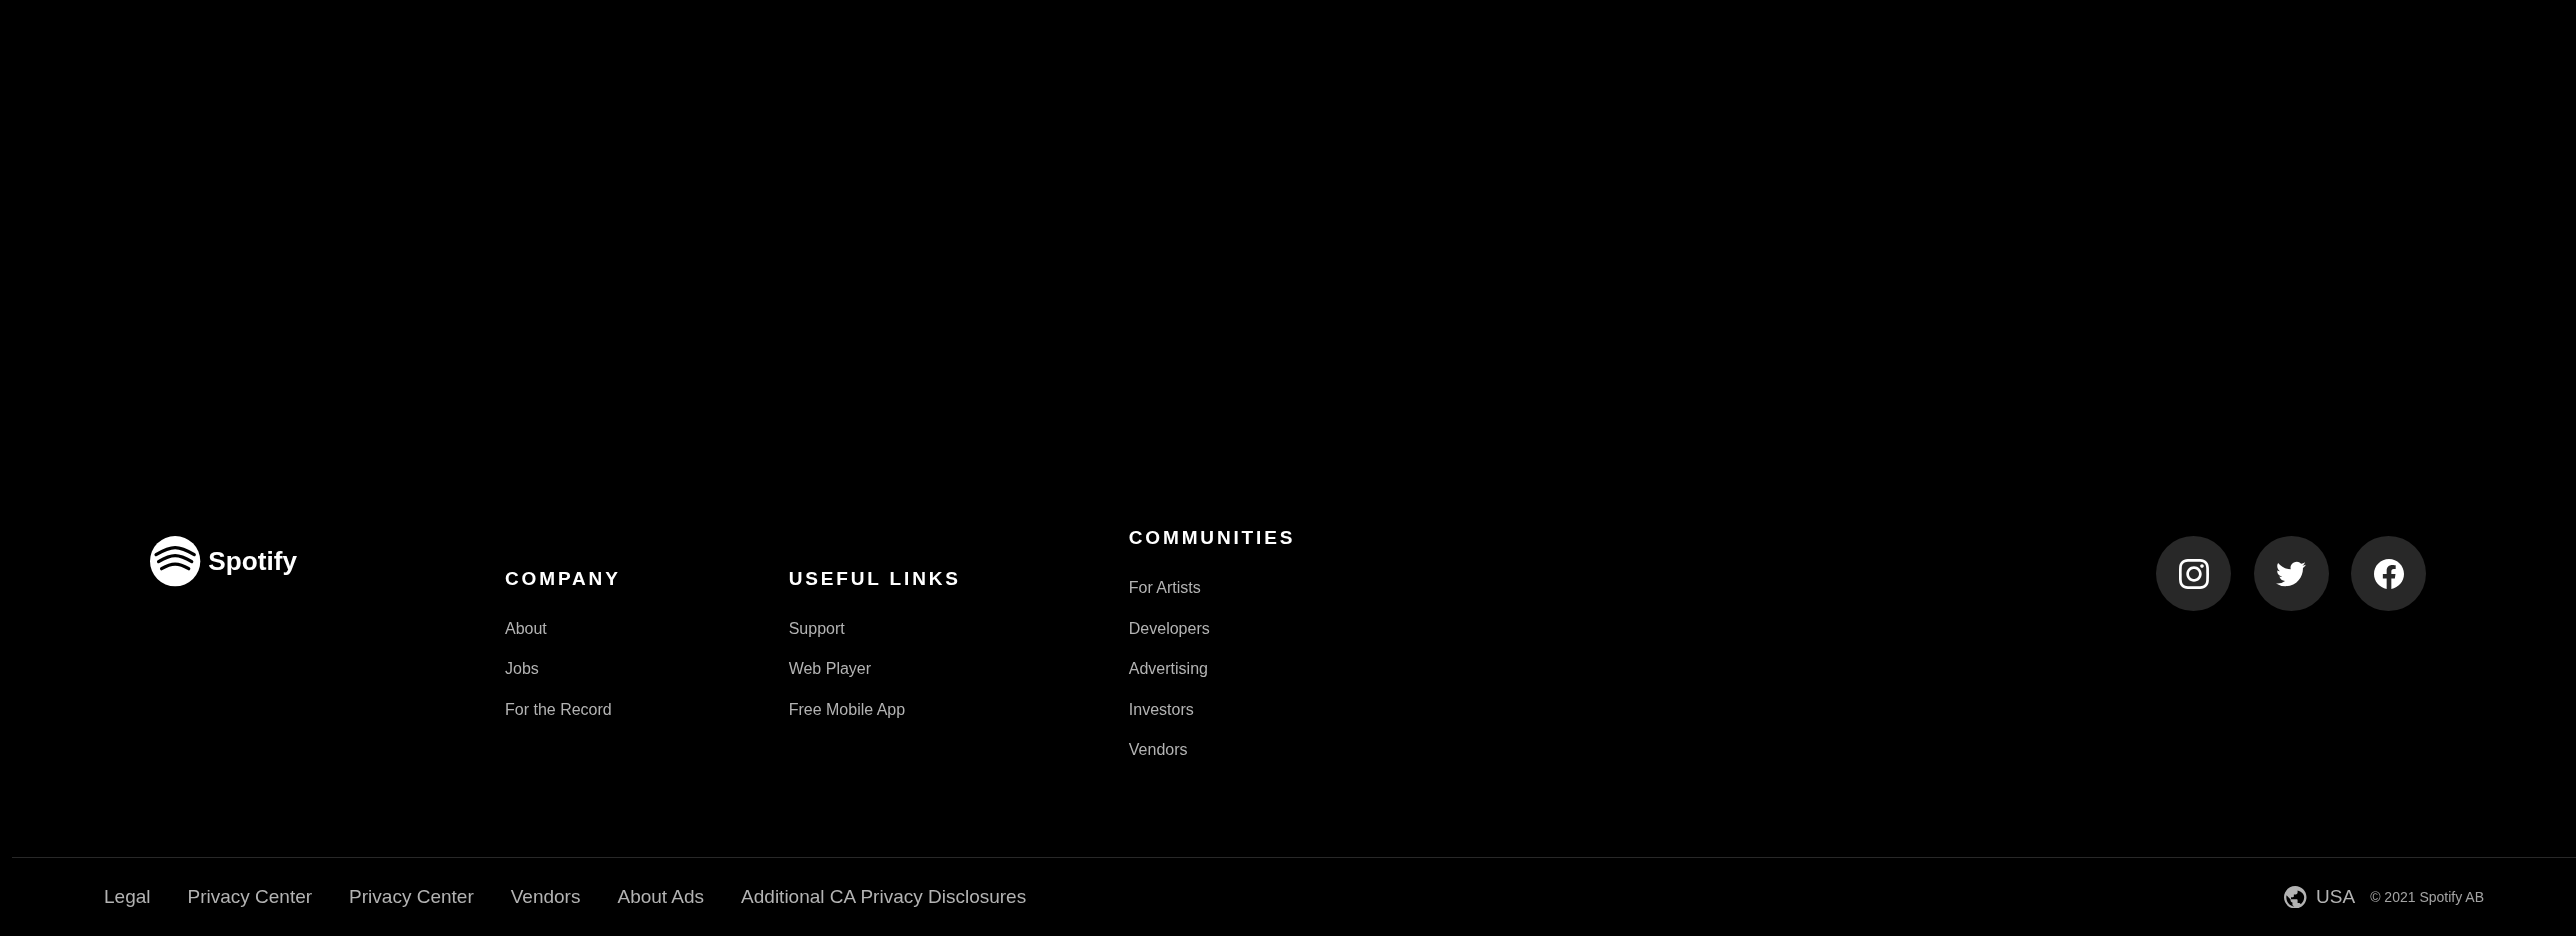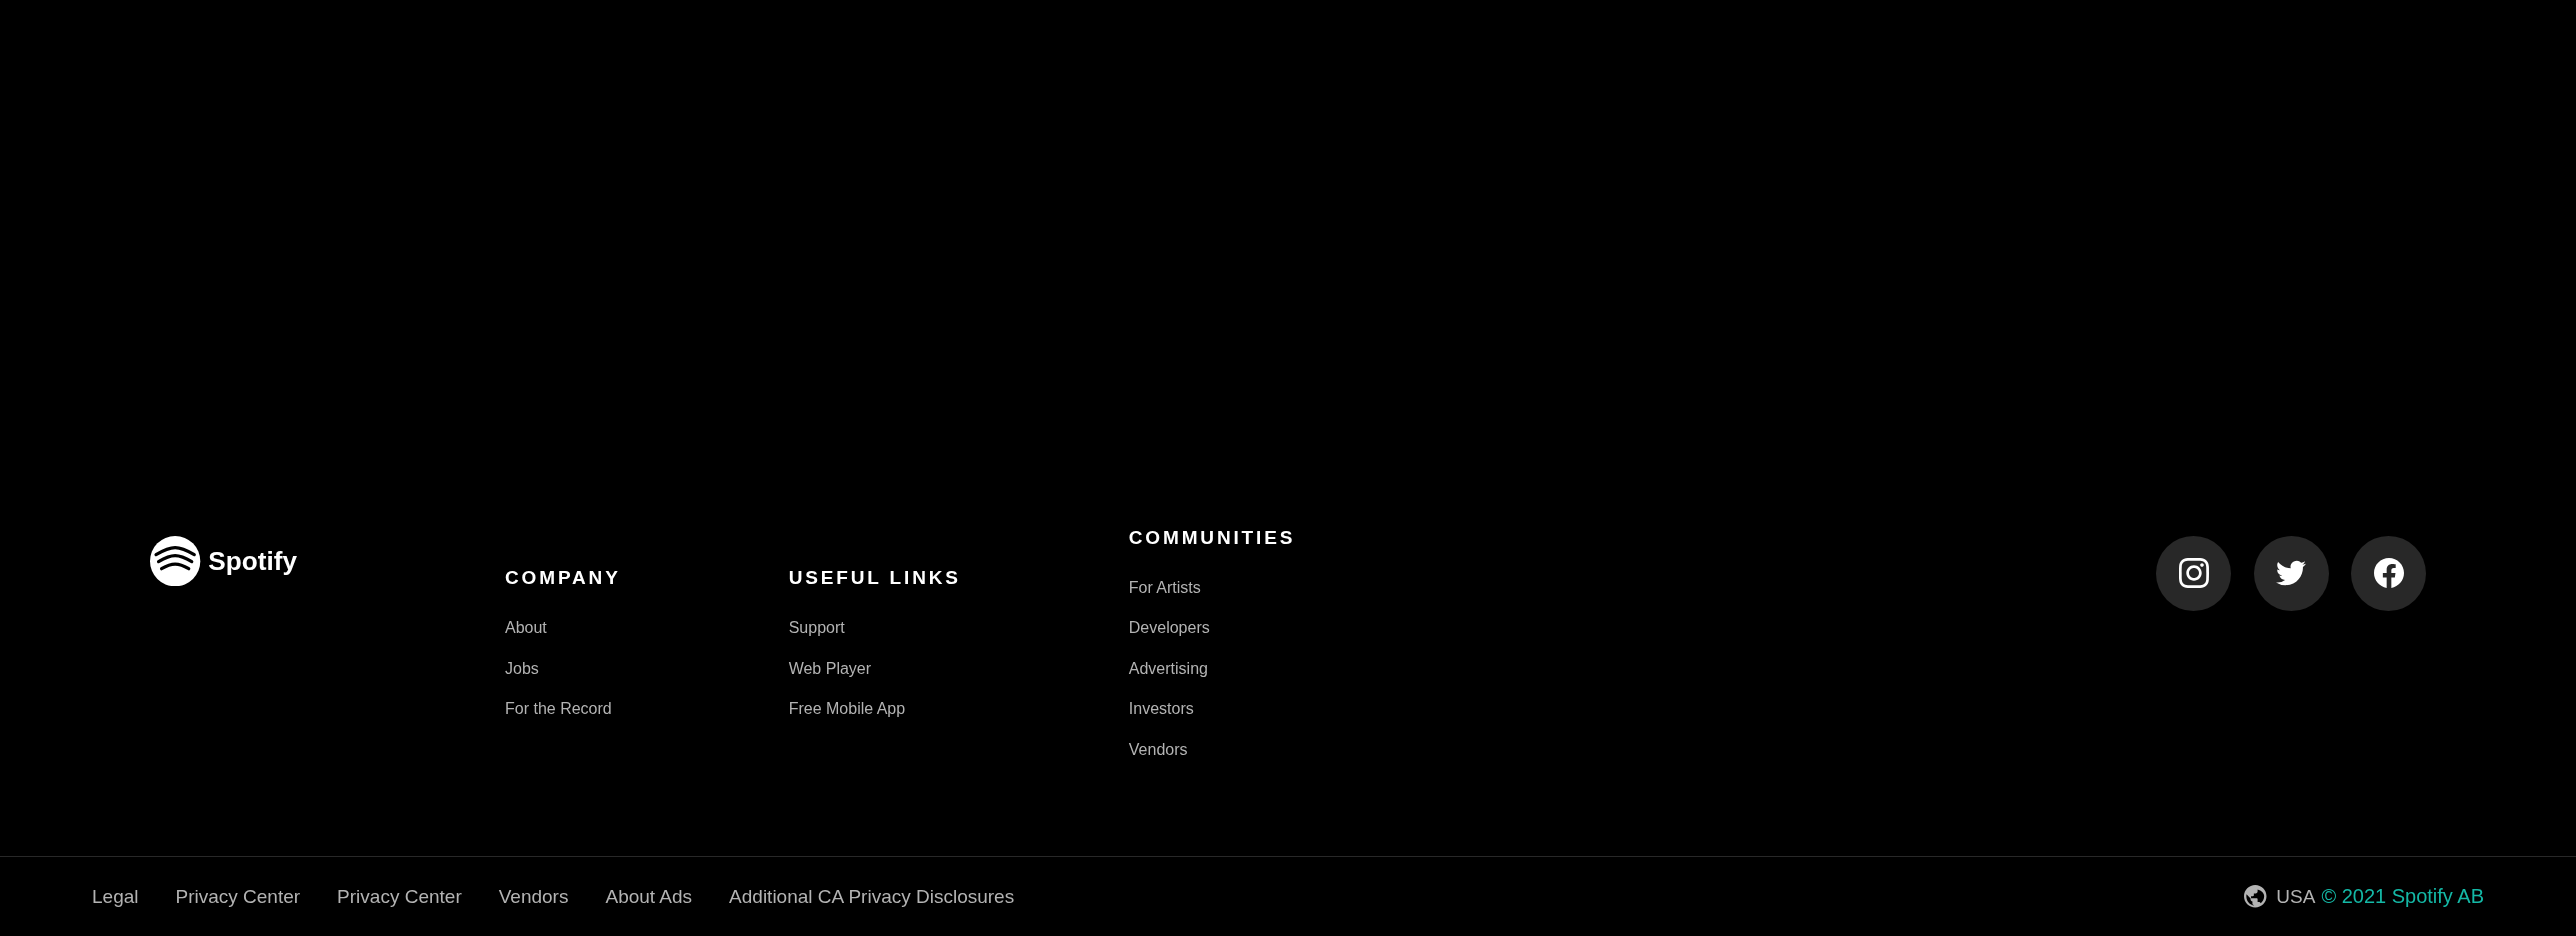--- a/index.html
+++ b/index.html
@@ -100,20 +100,21 @@
       fill: #ffffff;
     }
 
     .footer-bottom {
       border-top: 0.9px solid #282828;
       padding: 28px 92px;
       display: flex;
       flex-direction: row;
       justify-content: space-between;
       align-items: center;
+      margin-left: 12px;
     }
 
     .footer-bottom-links {
       display: flex;
       flex-direction: row;
       gap: 37px;
       align-items: center;
       flex-wrap: wrap;
     }
 
@@ -123,21 +124,21 @@
       font-size: 19px;
       font-weight: 400;
       cursor: pointer;
       transition: color 0.2s;
     }
 
     .footer-bottom-right {
       display: flex;
       flex-direction: row;
       align-items: center;
-      gap: 6px;
+      gap: 15px;
     }
 
     .region-selector {
       display: flex;
       align-items: center;
       gap: 9.4px;
       cursor: pointer;
     }
 
     .region-selector svg {
@@ -146,22 +147,22 @@
       fill: #b3b3b3;
     }
 
     .region-text {
       color: #b3b3b3;
       font-size: 19px;
       font-weight: 400;
     }
 
     .copyright {
-      color: #14b8a6;
-      font-size: 20px;
+      color: #a3a3a3;
+      font-size: 14px;
       font-weight: 400;
     }
   </style>
 </head>
 <body>
 
 <div class="footer-main">
 
   <div class="footer-logo">
     <svg class="spotify-logo" viewBox="0 0 167 50" xmlns="http://www.w3.org/2000/svg">

